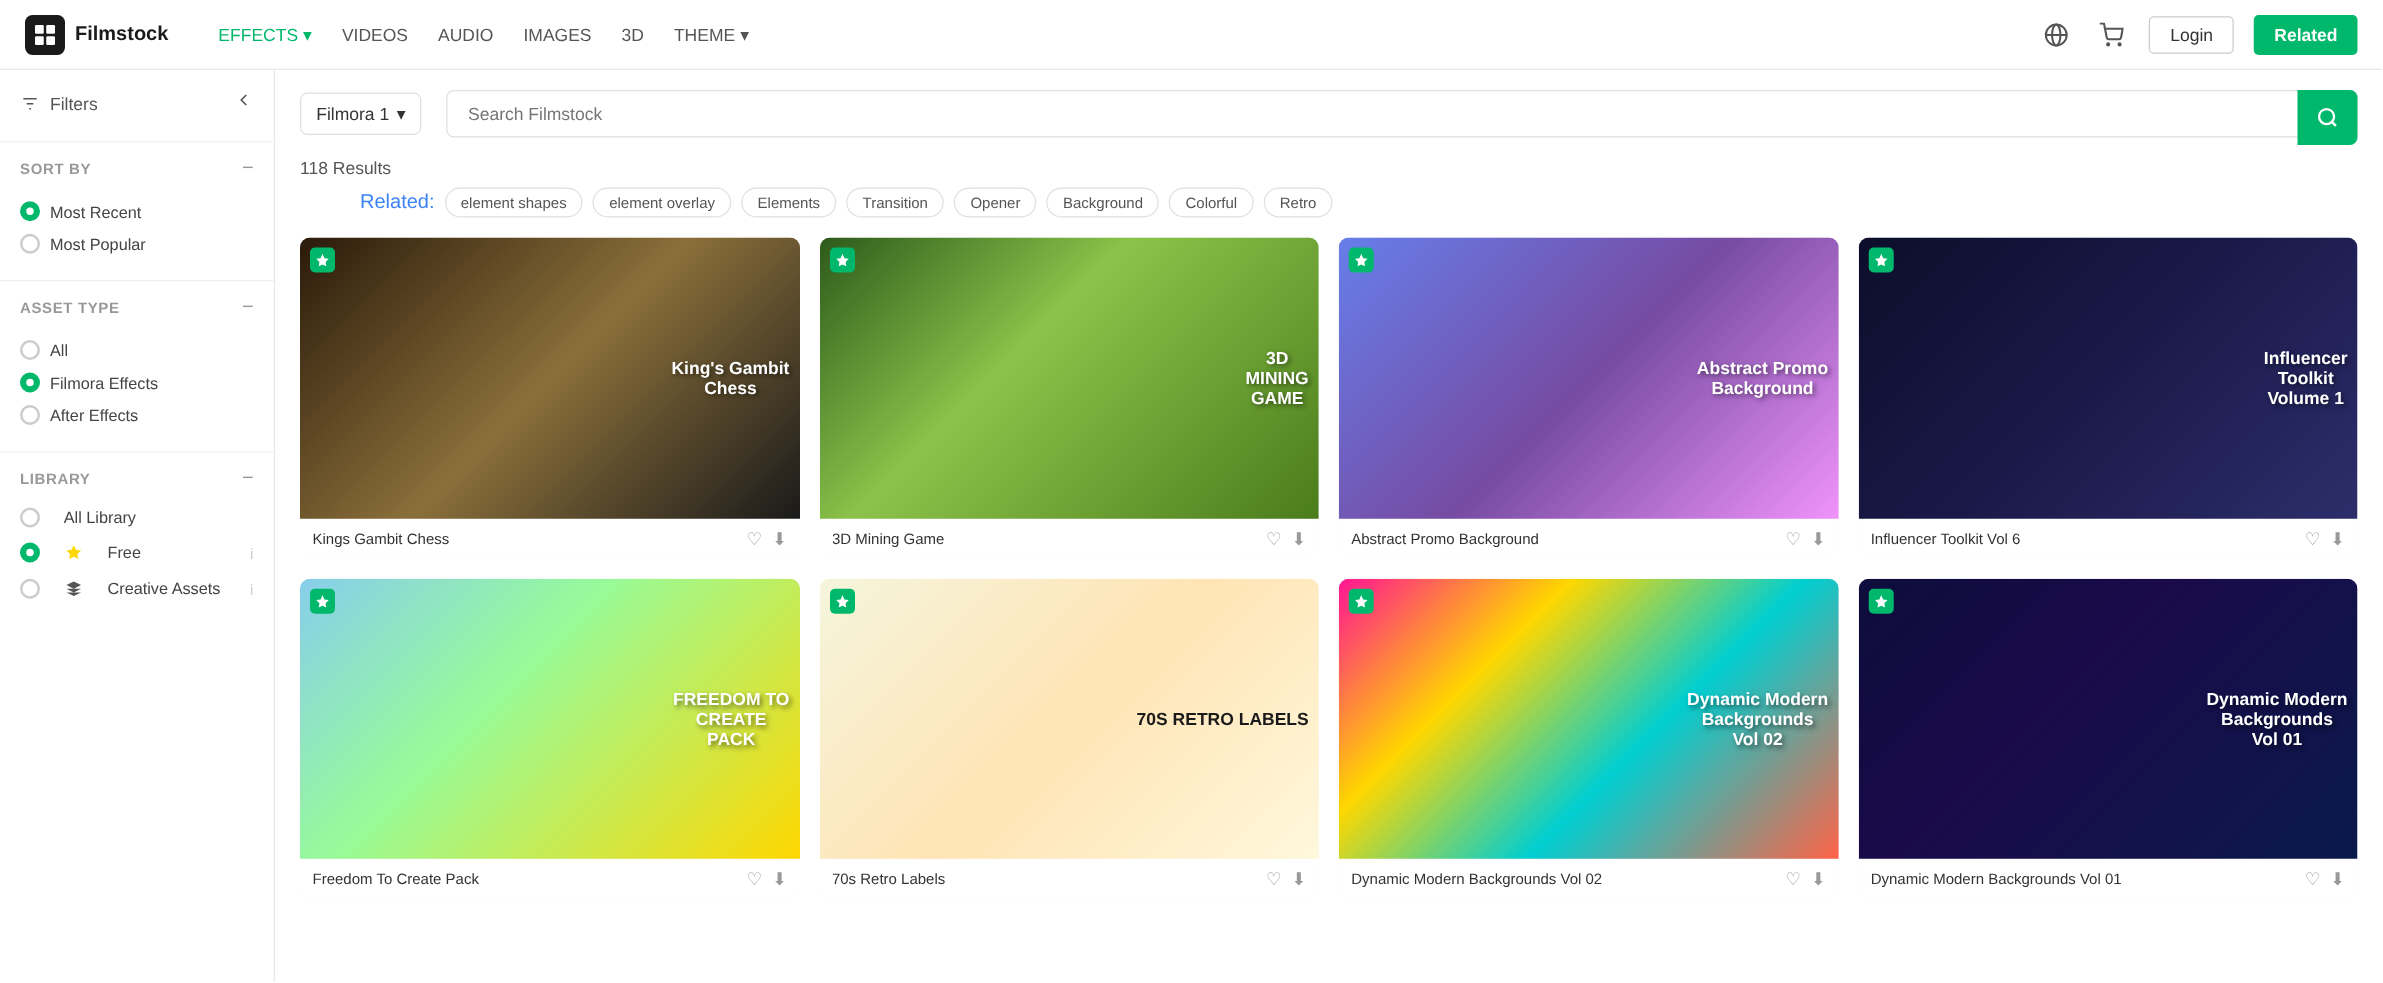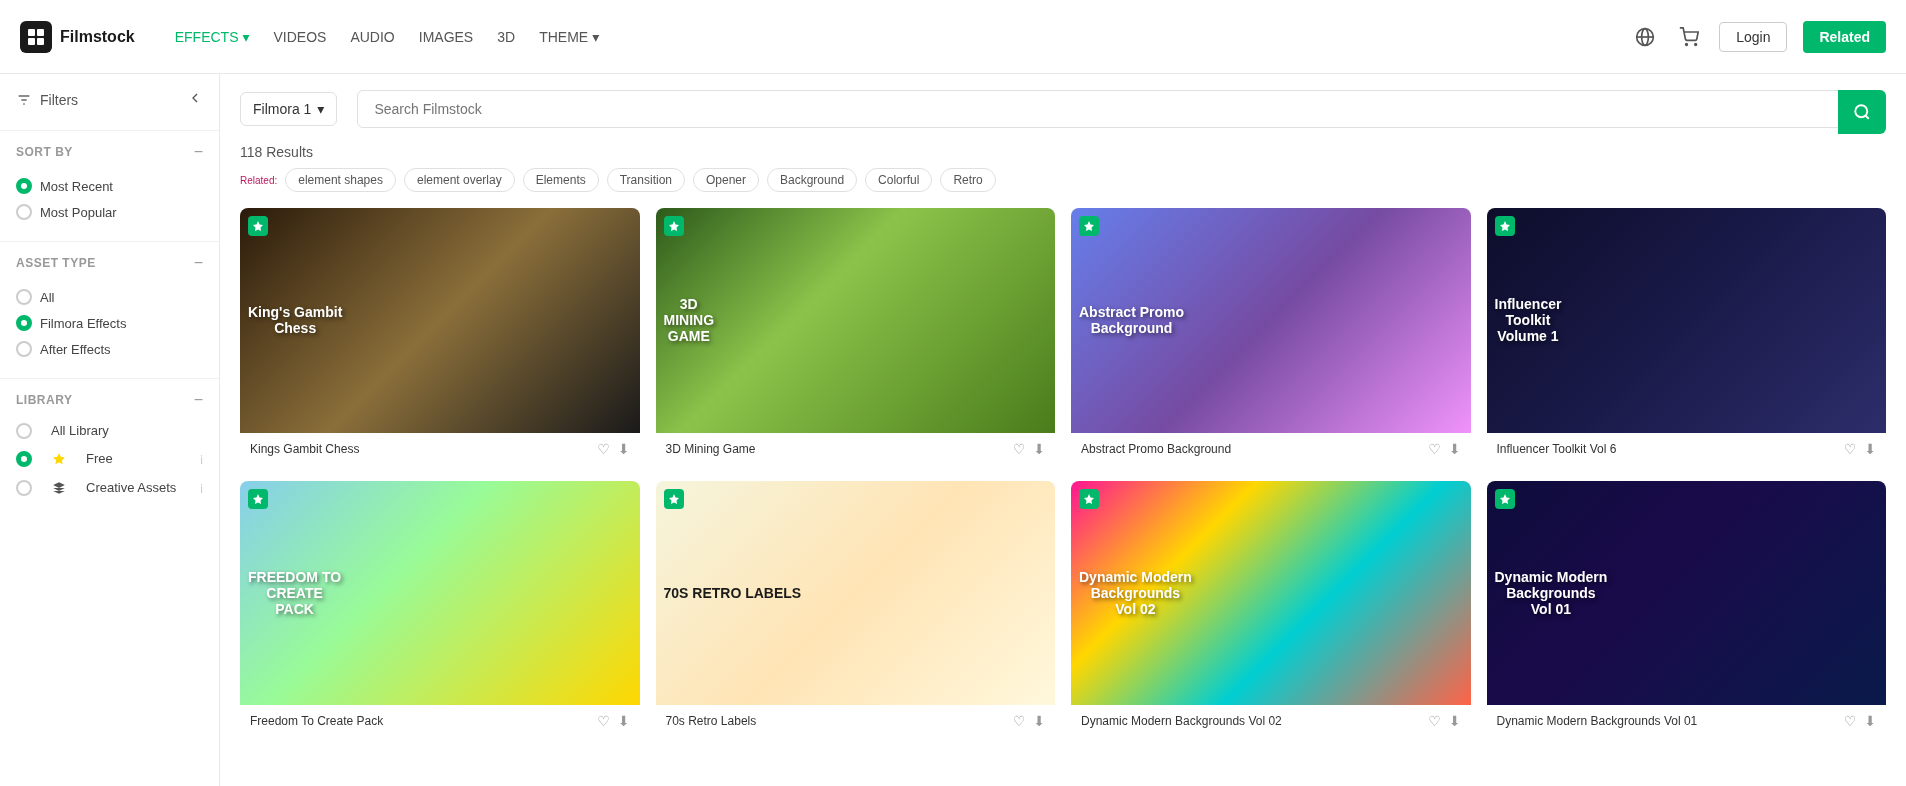--- a/index.html
+++ b/index.html
@@ -1,20 +1,20 @@
 <!DOCTYPE html>
 <html><head>
   <meta charset="utf-8">
   <style>
     * { box-sizing: border-box; margin: 0; padding: 0; }
     body { font-family: -apple-system, BlinkMacSystemFont, 'Segoe UI', sans-serif; background: #fff; color: #333; }
 
     
     .topnav {
-      display: flex; align-items: center; height: 74px;
+      display: flex; align-items: center; height: 56px;
       border-bottom: 1px solid #e8e8e8; padding: 0 20px; gap: 24px;
     }
     .logo-area { display: flex; align-items: center; gap: 8px; margin-right: 16px; }
     .logo-icon { width: 32px; height: 32px; background: #1a1a1a; border-radius: 6px; display: flex; align-items: center; justify-content: center; }
     .logo-icon svg { width: 20px; height: 20px; }
     .logo-text { font-size: 16px; font-weight: 600; color: #1a1a1a; }
     .nav-item { font-size: 14px; font-weight: 500; color: #555; cursor: pointer; display: flex; align-items: center; gap: 4px; }
     .nav-item.active { color: #00b86b; }
     .nav-right { margin-left: auto; display: flex; align-items: center; gap: 16px; }
     .nav-globe { width: 28px; height: 28px; display: flex; align-items: center; justify-content: center; cursor: pointer; color: #555; }
@@ -53,21 +53,21 @@
     .content { flex: 1; overflow-y: auto; padding: 16px 20px; }
 
     .search-bar-row { display: flex; align-items: center; gap: 20px; margin-bottom: 16px; }
     .filmora-selector { display: flex; align-items: center; gap: 6px; border: 1px solid #e0e0e0; border-radius: 6px; padding: 8px 12px; cursor: pointer; font-size: 14px; background: #fff; }
     .search-input-wrap { flex: 1; position: relative; }
     .search-input { width: 100%; border: 1px solid #e0e0e0; border-radius: 6px; padding: 10px 16px; font-size: 14px; outline: none; }
     .search-btn { background: #00b86b; border: none; border-radius: 0 6px 6px 0; width: 48px; height: 44px; cursor: pointer; display: flex; align-items: center; justify-content: center; position: absolute; right: 0; top: 0; }
 
     .results-count { font-size: 14px; color: #555; margin-bottom: 8px; font-weight: 500; }
     .related-row { display: flex; align-items: center; gap: 8px; flex-wrap: wrap; margin-bottom: 16px; }
-    .related-label { font-size: 10px; color: #be185d; }
+    .related-label { font-size: 16px; color: #3b82f6; margin-left: 48px; }
     .tag { border: 1px solid #e0e0e0; border-radius: 20px; padding: 4px 12px; font-size: 12px; color: #555; cursor: pointer; background: #fff; }
 
     
     .assets-grid { display: grid; grid-template-columns: repeat(4, 1fr); gap: 16px; }
     .asset-card { border-radius: 8px; overflow: hidden; background: #f5f5f5; cursor: pointer; }
     .asset-thumb { width: 100%; aspect-ratio: 16/9; position: relative; overflow: hidden; }
     .filmstock-badge { position: absolute; top: 8px; left: 8px; width: 20px; height: 20px; background: #00b86b; border-radius: 4px; display: flex; align-items: center; justify-content: center; }
     .filmstock-badge svg { width: 12px; height: 12px; }
     .asset-footer { display: flex; align-items: center; justify-content: space-between; padding: 8px 10px; background: #fff; }
     .asset-name { font-size: 12px; color: #333; font-weight: 500; flex: 1; white-space: nowrap; overflow: hidden; text-overflow: ellipsis; }
@@ -77,21 +77,21 @@
     
     .thumb-kings { background: linear-gradient(135deg, #2a1a0a 0%, #8b6f3a 50%, #1a1a1a 100%); }
     .thumb-mining { background: linear-gradient(135deg, #2d5a1b 0%, #8bc34a 40%, #4a7c1b 100%); }
     .thumb-abstract { background: linear-gradient(135deg, #667eea 0%, #764ba2 50%, #f093fb 100%); }
     .thumb-influencer { background: linear-gradient(135deg, #0d0d2b 0%, #1a1a4a 50%, #2d2d6b 100%); }
     .thumb-freedom { background: linear-gradient(135deg, #87ceeb 0%, #98fb98 40%, #ffd700 100%); }
     .thumb-retro { background: linear-gradient(135deg, #f5f5dc 0%, #ffe4b5 50%, #fff8dc 100%); }
     .thumb-dynamic2 { background: linear-gradient(135deg, #ff1493 0%, #ffd700 30%, #00ced1 60%, #ff6347 100%); }
     .thumb-dynamic1 { background: linear-gradient(135deg, #0d0d3b 0%, #1a0a4a 40%, #0a1a4a 100%); }
 
-    .thumb-text { display: flex; align-items: center; justify-content: flex-start; width: 100%; height: 100%; position: relative; }
+    .thumb-text { display: flex; align-items: center; justify-content: flex-end; width: 100%; height: 100%; position: relative; }
     .thumb-label { color: white; font-size: 14px; font-weight: 800; text-align: center; text-shadow: 2px 2px 4px rgba(0,0,0,0.5); padding: 8px; }
     .thumb-label.dark { color: #1a1a1a; text-shadow: none; }
   </style>
 </head>
 <body>
 
 <nav class="topnav">
   <div class="logo-area">
     <div class="logo-icon">
       <svg viewBox="0 0 20 20" fill="white">

